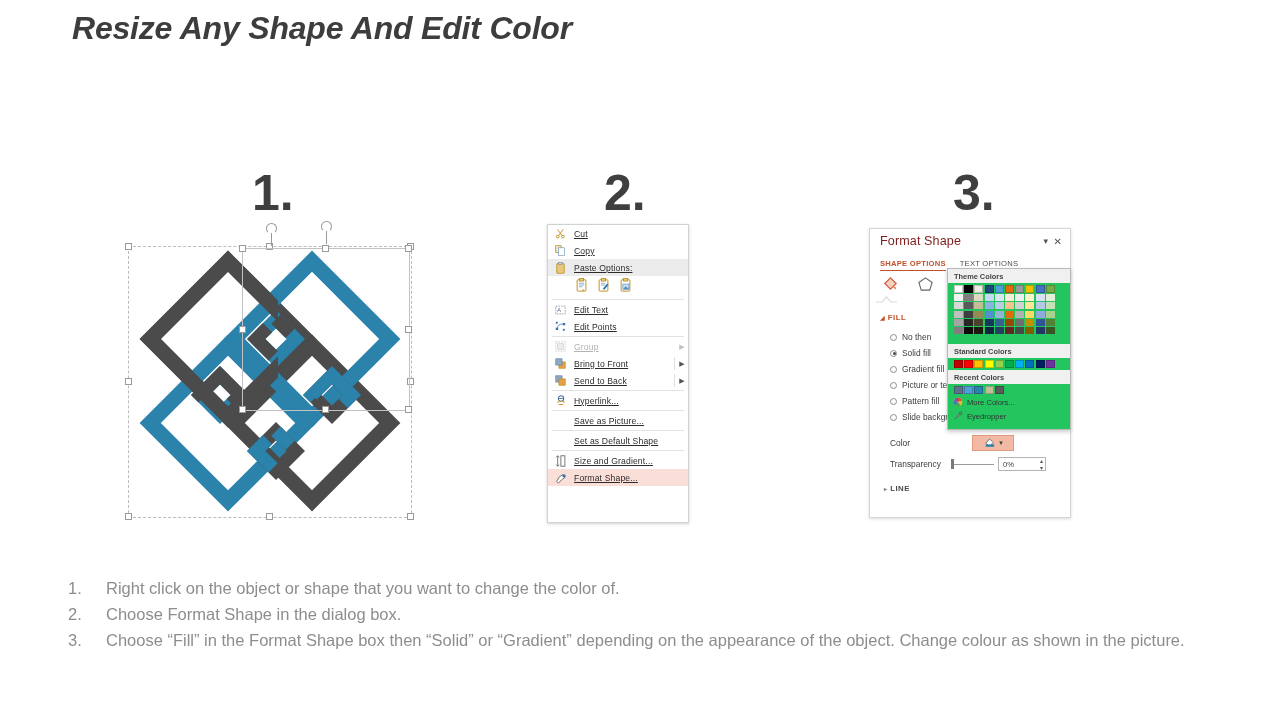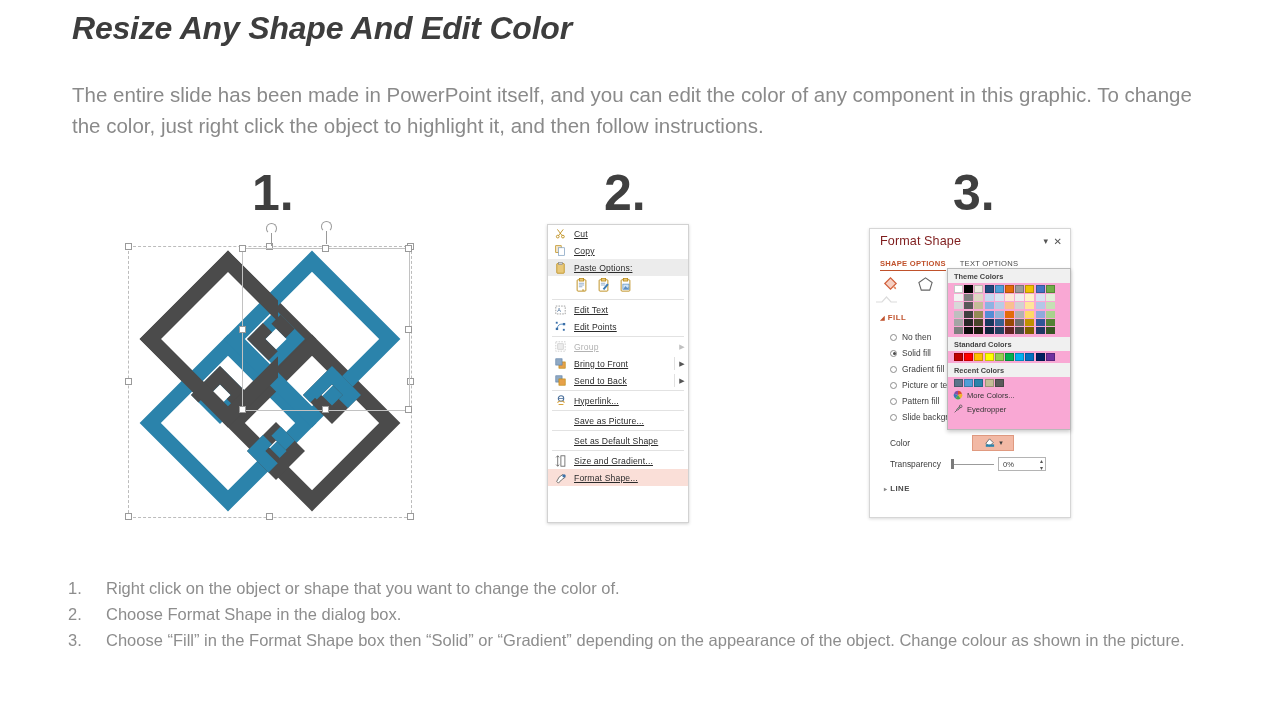--- a/index.html
+++ b/index.html
@@ -178,21 +178,21 @@
   .fs-slider .track { position: absolute; left: 4px; top: 6px; width: 40px; height: 1px; background: #9b9b9b; }
   .fs-slider .thumb { position: absolute; left: 1px; top: 1px; width: 3px; height: 10px; background: #7a7a7a; }
   .fs-spin { width: 48px; height: 14px; border: 1px solid #b4b4b4; background:#fff; display:flex; align-items:center; padding-left:4px; font-size: 7.6px; position: relative; }
   .fs-spin .arrows { position: absolute; right: 2px; top: 0px; font-size: 6px; line-height: 7px; color:#555; }
 
   
   #color-dropdown {
     position: absolute;
     left: 947px; top: 268px;
     width: 124px; height: 162px;
-    background: #f9a8d4;
+    background: #22c55e;
     border: 1px solid #b9b9b9;
     box-shadow: 0 2px 4px rgba(0,0,0,0.2);
     font-size: 7.6px;
     color: #333;
     z-index: 5;
   }
   .cd-head { padding: 3px 0 2px 6px; font-weight: 700; color: #444; font-size: 7.4px; background: #f0f0f0; }
   .cd-grid { display: flex; gap: 1.2px; padding: 2px 0 0 6px; }
   .cd-col { display: flex; flex-direction: column; gap: 1.2px; }
   .cd-sw { width: 9px; height: 8px; border: 0.5px solid rgba(0,0,0,0.22); }
@@ -212,21 +212,20 @@
   .inst-row { display: flex; align-items: flex-start; }
   .inst-num { width: 38px; flex: 0 0 38px; }
   .inst-txt { flex: 1 1 auto; }
 </style>
 </head>
 <body>
 
 <div class="slide">
 
   <div class="title">Resize Any Shape And Edit Color</div>
-  <div class="subtitle">The entire slide has been made in PowerPoint itself, and you can edit the color of any component in this graphic. To change the color, just right click the object to highlight it, and then follow instructions.</div>
 
   <div class="stepnum" id="stepnum-1">1.</div>
   <div class="stepnum" id="stepnum-2">2.</div>
   <div class="stepnum" id="stepnum-3">3.</div>
 
   <div id="panel-shape">
 
     <svg class="knots" width="288" height="286" viewBox="0 0 288 286">
       <defs>
         <clipPath id="clipTL">
@@ -652,21 +651,21 @@
         <div class="cd-col">
           <div class="cd-sw" style="background: rgb(112, 173, 71);"></div>
           <div class="cd-sw tint" style="background: rgb(226, 239, 217);"></div>
           <div class="cd-sw tint" style="background: rgb(197, 224, 180);"></div>
           <div class="cd-sw tint" style="background: rgb(169, 209, 142);"></div>
           <div class="cd-sw tint" style="background: rgb(83, 129, 53);"></div>
           <div class="cd-sw tint" style="background: rgb(55, 86, 35);"></div>
         </div>
       </div>
 
-    <div class="cd-head" style="margin-top:3px;">Standard Colors</div>
+    <div class="cd-head" style="margin-top:10px;">Standard Colors</div>
     <div class="cd-row" id="standard-row">
         <div class="cd-sw" style="background: rgb(192, 0, 0);"></div>
         <div class="cd-sw" style="background: rgb(255, 0, 0);"></div>
         <div class="cd-sw" style="background: rgb(255, 192, 0);"></div>
         <div class="cd-sw" style="background: rgb(255, 255, 0);"></div>
         <div class="cd-sw" style="background: rgb(146, 208, 80);"></div>
         <div class="cd-sw" style="background: rgb(0, 176, 80);"></div>
         <div class="cd-sw" style="background: rgb(0, 176, 240);"></div>
         <div class="cd-sw" style="background: rgb(0, 112, 192);"></div>
         <div class="cd-sw" style="background: rgb(0, 32, 96);"></div>

